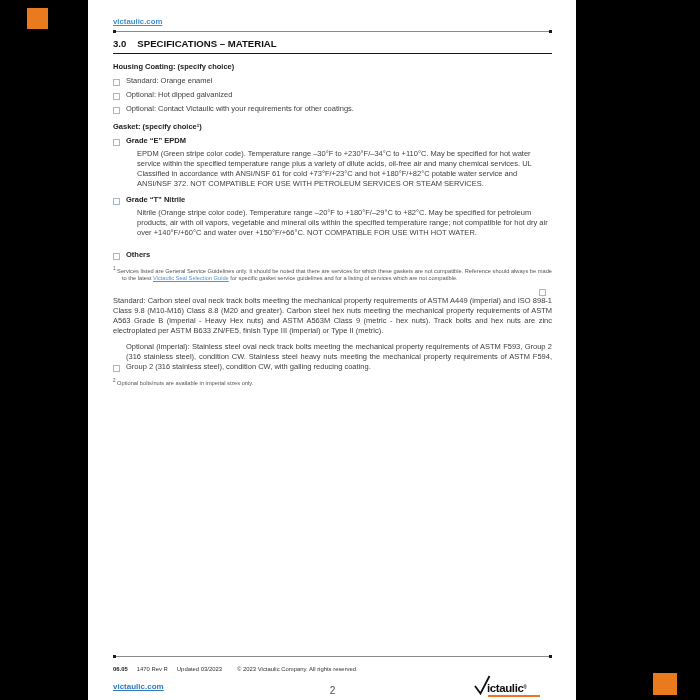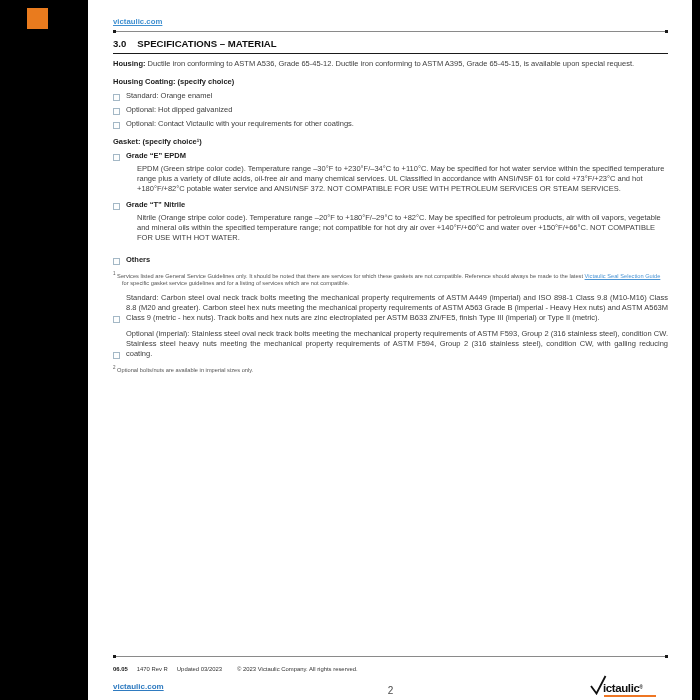--- a/index.html
+++ b/index.html
@@ -6,21 +6,21 @@
   body{
     width:700px;height:700px;position:relative;overflow:hidden;
     background:#000;
     font-family:"Liberation Sans","DejaVu Sans",sans-serif;
   }
   .corner{position:absolute;background:#E97B1E;}
   .corner.tl{left:27px;top:8px;width:21px;height:21px;}
   .corner.br{left:653px;top:673px;width:24px;height:22px;}
 
   .page{
-    position:absolute;left:88px;top:0;width:604px;height:700px;
+    position:absolute;left:88px;top:0;width:488px;height:700px;
     background:#fff;box-sizing:border-box;
     padding:17px 24px 0 25px;
     color:#3d3d3d;font-size:7.5px;line-height:10px;
   }
 
   .toplink{display:inline-block;color:#4090d0;font-weight:bold;font-size:7.8px;text-decoration:underline;cursor:pointer;}
   .rule{position:relative;height:1px;background:#8a8a8a;margin-top:4px;}
   .rule::before,.rule::after{content:"";position:absolute;top:-1px;width:3px;height:3px;background:#1a1a1a;}
   .rule::before{left:0;}
   .rule::after{right:0;}
@@ -79,21 +79,20 @@
 <div class="page">
 
   <a class="toplink">victaulic.com</a>
   <div class="rule"></div>
 
   <div class="section-head">
     <span>3.0</span>
     <span>SPECIFICATIONS – MATERIAL</span>
   </div>
 
-  <div class="para hang"><span class="blabel">Housing:</span><span> Ductile iron conforming to ASTM A536, Grade 65-45-12. Ductile iron conforming to ASTM A395, Grade 65-45-15, is available upon special request.</span></div>
 
   <div class="subhead">Housing Coating: (specify choice)</div>
 
   <div class="opt">
     <span class="cb"></span>
     <span class="txt">Standard: Orange enamel</span>
   </div>
   <div class="opt">
     <span class="cb"></span>
     <span class="txt">Optional: Hot dipped galvanized</span>
@@ -118,21 +117,21 @@
   <div class="optbody">Nitrile (Orange stripe color code). Temperature range –20°F to +180°F/–29°C to +82°C. May be specified for petroleum products, air with oil vapors, vegetable and mineral oils within the specified temperature range; not compatible for hot dry air over +140°F/+60°C and water over +150°F/+66°C. NOT COMPATIBLE FOR USE WITH HOT WATER.</div>
 
   <div class="opt" style="margin-top:12px;">
     <span class="cb"></span>
     <span class="txt bold">Others</span>
   </div>
 
   <div class="footnote"><sup>1</sup><span> Services listed are General Service Guidelines only. It should be noted that there are services for which these gaskets are not compatible. Reference should always be made to the latest </span><a class="inline-link2">Victaulic Seal Selection Guide</a><span> for specific gasket service guidelines and for a listing of services which are not compatible.</span></div>
 
 
-  <div class="opt" style="margin-top:5px;">
+  <div class="opt" style="margin-top:5px;flex-direction:column;">
     <span class="cb"></span>
     <span class="txt just">Standard: Carbon steel oval neck track bolts meeting the mechanical property requirements of ASTM A449 (imperial) and ISO 898-1 Class 9.8 (M10-M16) Class 8.8 (M20 and greater). Carbon steel hex nuts meeting the mechanical property requirements of ASTM A563 Grade B (imperial - Heavy Hex nuts) and ASTM A563M Class 9 (metric - hex nuts). Track bolts and hex nuts are zinc electroplated per ASTM B633 ZN/FE5, finish Type III (imperial) or Type II (metric).</span>
   </div>
   <div class="opt" style="margin-top:6px;">
     <span class="cb"></span>
     <span class="txt just">Optional (imperial): Stainless steel oval neck track bolts meeting the mechanical property requirements of ASTM F593, Group 2 (316 stainless steel), condition CW. Stainless steel heavy nuts meeting the mechanical property requirements of ASTM F594, Group 2 (316 stainless steel), condition CW, with galling reducing coating.</span>
   </div>
 
   <div class="footnote"><sup>2</sup><span> Optional bolts/nuts are available in imperial sizes only.</span></div>
 

